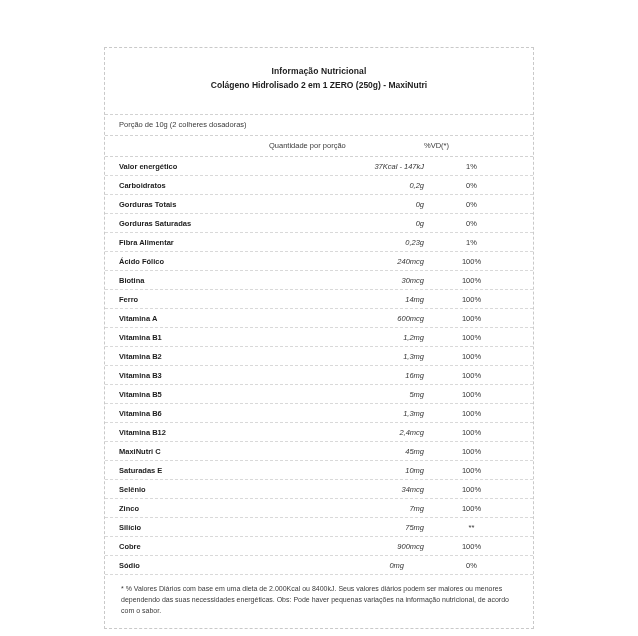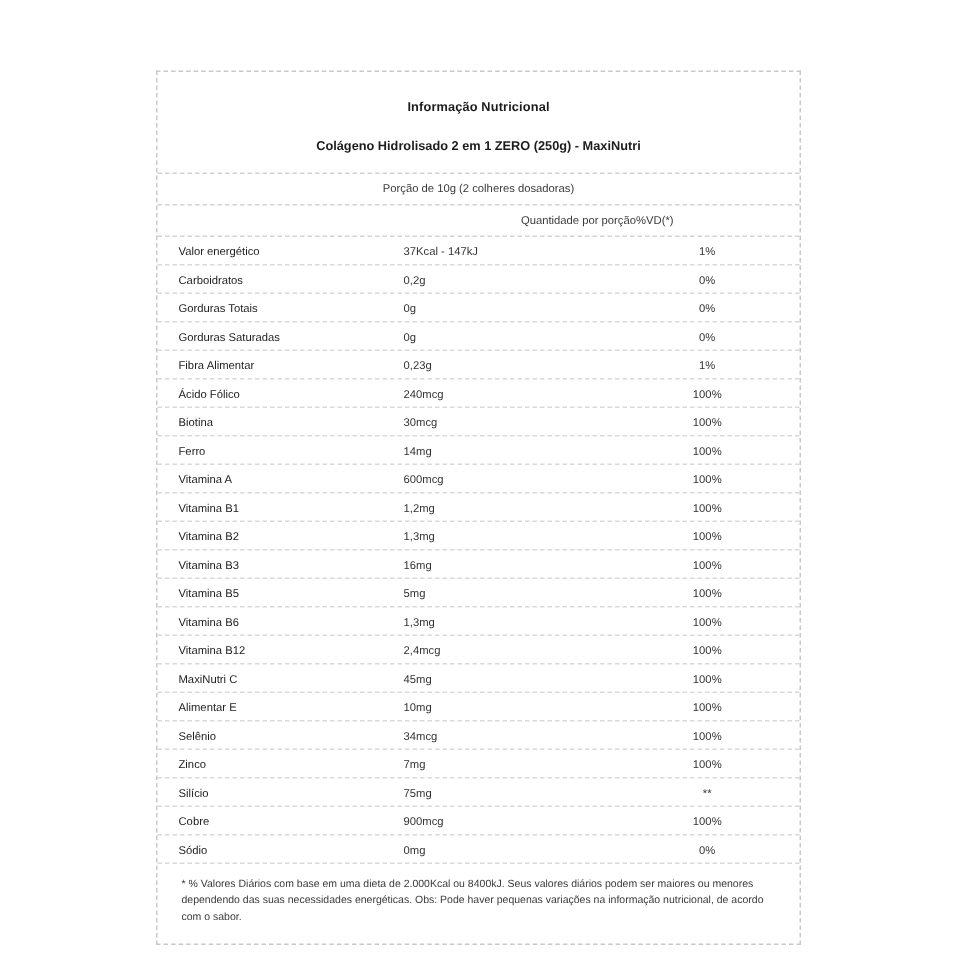--- a/index.html
+++ b/index.html
@@ -39,66 +39,67 @@
     font-weight: bold;
     color: #1c1c1c;
     letter-spacing: 0.1px;
     line-height: 14px;
   }
   .subtitle {
     font-size: 8.5px;
     font-weight: bold;
     color: #1c1c1c;
     line-height: 14px;
-    margin-top: 12px;
   }
   .portion-row {
-    margin-top: 7px;
+    margin-top: 18px;
     padding: 5px 14px 6px 14px;
-    text-align: center;
+    text-align: left;
     font-size: 7.5px;
     color: #3a3a3a;
     border-top: 1px dashed #d2d2d2;
     border-bottom: 1px dashed #d2d2d2;
   }
   .head-row {
     display: flex;
     padding: 5px 14px 6px 14px;
     border-bottom: 1px dashed #d2d2d2;
     font-size: 7.5px;
     color: #3a3a3a;
   }
   .head-row .c-name { flex: 0 0 150px; }
-  .head-row .c-qty { flex: 1 1 auto; text-align: right; }
+  .head-row .c-qty { flex: 1 1 auto; text-align: left; }
   .head-row .c-vd { flex: 0 0 95px; }
 
   .rows {
     padding: 0 0 0 0;
   }
   .row {
     display: flex;
     align-items: center;
     padding: 0 14px;
     height: 18px;
     border-bottom: 1px dashed #d9d9d9;
     font-size: 7.5px;
   }
   .row:last-child {
     border-bottom: 1px dashed #d9d9d9;
+    gap: 20px;
   }
   .row .c-name {
     flex: 0 0 150px;
-    font-weight: normal;
+    font-weight: bold;
     color: #1c1c1c;
     font-size: 7.5px;
   }
   .row .c-qty {
     flex: 1 1 auto;
-    text-align: left;
+    text-align: right;
     color: #333333;
+    font-style: italic;
   }
   .row .c-vd {
     flex: 0 0 95px;
     text-align: center;
     color: #333333;
   }
   .footnote {
     padding: 8px 16px 12px 16px;
     font-size: 7px;
     line-height: 11px;
@@ -200,21 +201,21 @@
           <div class="c-name">Vitamina B12</div>
           <div class="c-qty">2,4mcg</div>
           <div class="c-vd">100%</div>
         </div>
         <div class="row">
           <div class="c-name">MaxiNutri C</div>
           <div class="c-qty">45mg</div>
           <div class="c-vd">100%</div>
         </div>
         <div class="row">
-          <div class="c-name">Alimentar E</div>
+          <div class="c-name">Saturadas E</div>
           <div class="c-qty">10mg</div>
           <div class="c-vd">100%</div>
         </div>
         <div class="row">
           <div class="c-name">Selênio</div>
           <div class="c-qty">34mcg</div>
           <div class="c-vd">100%</div>
         </div>
         <div class="row">
           <div class="c-name">Zinco</div>

